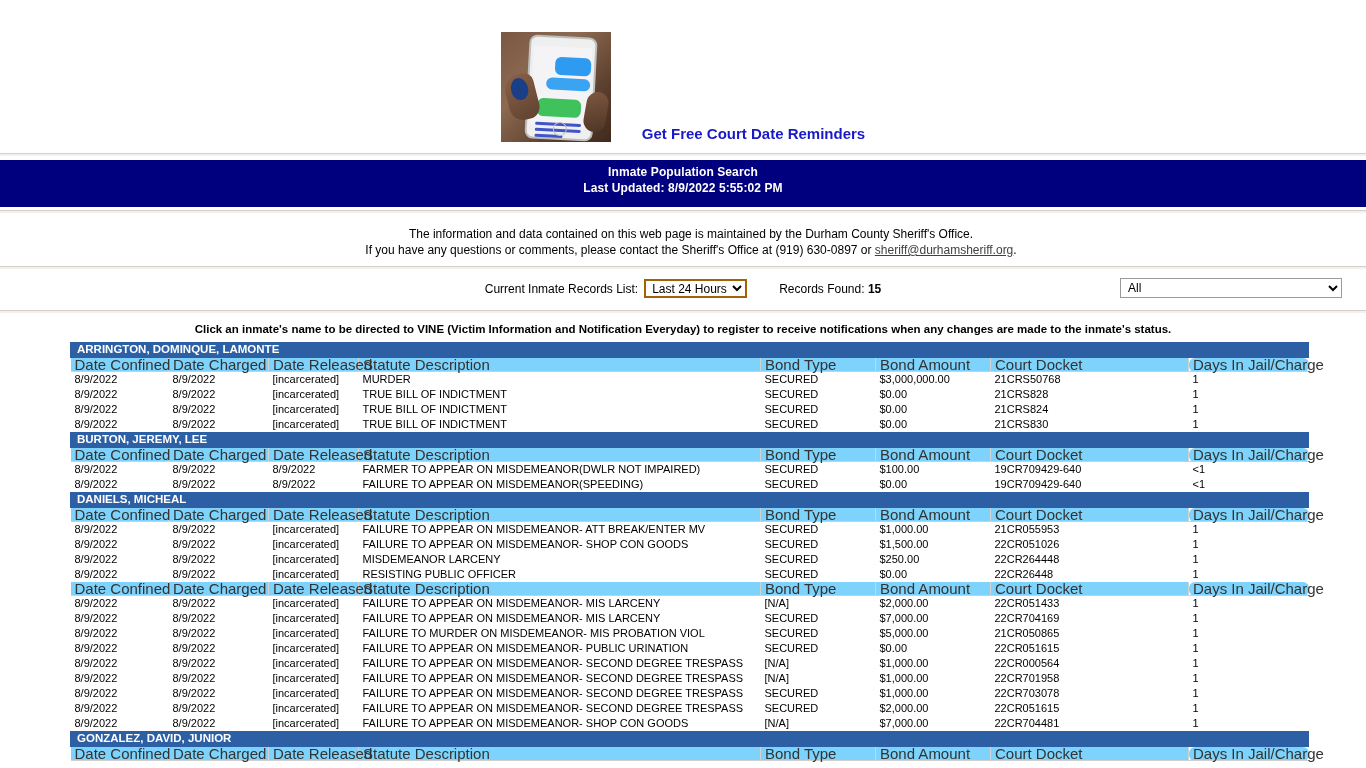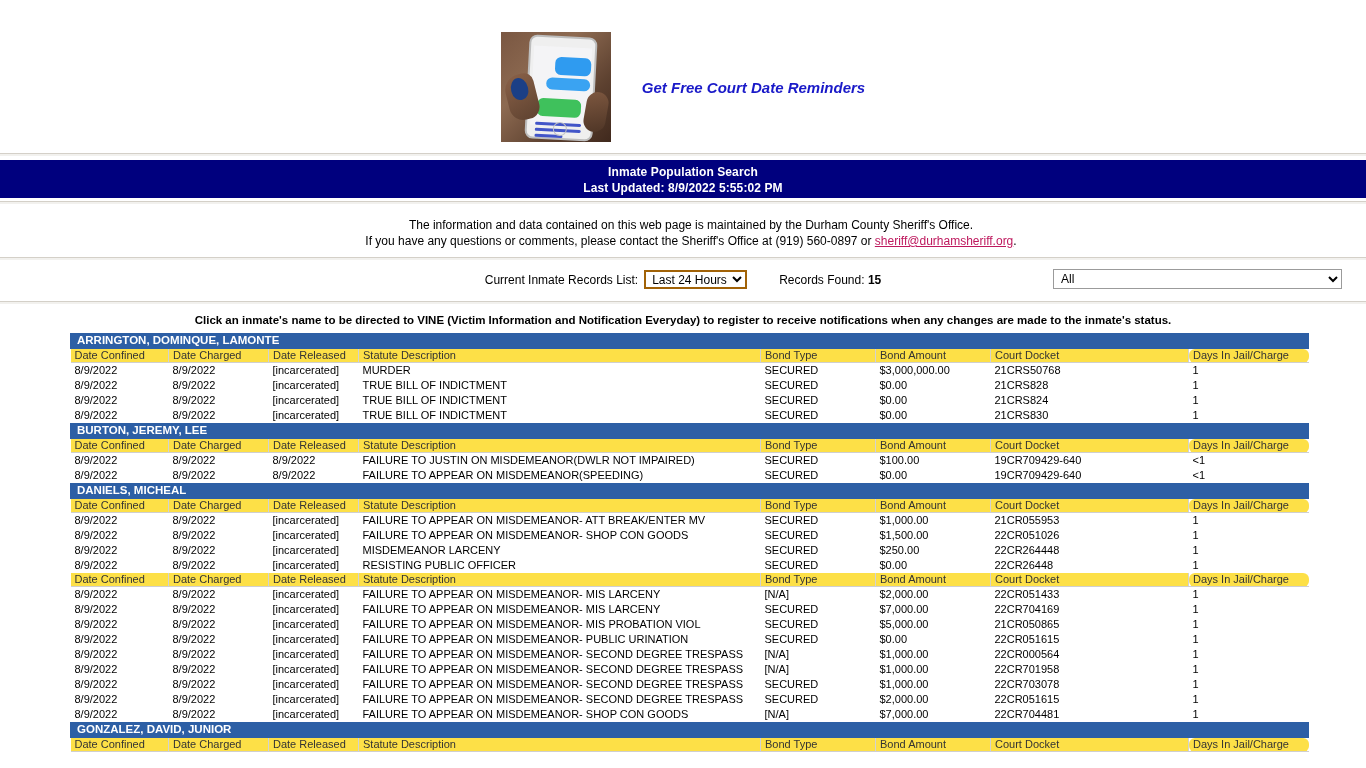--- a/index.html
+++ b/index.html
@@ -13,26 +13,25 @@
   body {
     width: 1366px;
     height: 768px;
     overflow: hidden;
     position: relative;
   }
 
   
   .promo {
     display: flex;
-    align-items: center;
+    align-items: flex-end;
     justify-content: center;
     gap: 31px;
     padding-top: 32px;
     padding-bottom: 8px;
-    font-style: italic;
   }
   .promo-img {
     width: 110px;
     height: 110px;
     border: 0;
     position: relative;
     overflow: hidden;
     background: #d8cfc6;
     flex: 0 0 auto;
   }
@@ -98,32 +97,32 @@
   .hr-wrap { padding: 3px 0; }
 
   
   .title-banner {
     background: #00007e;
     color: #ffffff;
     text-align: center;
     font-weight: bold;
     font-size: 12px;
     line-height: 16px;
-    padding: 4px 0 2px 0;
+    padding: 4px 0 11px 0;
     letter-spacing: .1px;
   }
 
   
   .info {
     text-align: center;
     font-size: 12px;
     line-height: 16px;
     padding: 9px 0 5px 16px;
   }
-  .info a { color: #be185d; text-decoration: underline; margin-top: 20px; }
+  .info a { color: #404040; text-decoration: underline; margin-top: 20px; }
 
   
   .controls {
     position: relative;
     height: 30px;
     padding-top: 4px;
   }
   .controls-center {
     position: absolute; left: 0; right: 0; top: 6px;
     text-align: center;
@@ -139,21 +138,21 @@
     vertical-align: middle;
     border: 2px solid #a16207;
     background: #ffffff;
   }
   .rec-found { margin-left: 26px; vertical-align: middle; }
   .rec-found b { font-weight: bold; }
   select.sel-all {
     position: absolute;
     right: 24px;
     top: 5px;
-    width: 289px;
+    width: 222px;
     height: 20px;
     font-family: "Liberation Sans", sans-serif;
     font-size: 12px;
     border: 1px solid #9b9b9b;
     background: #ffffff;
     padding-left: 3px;
   }
 
   
   .vine-note {
@@ -178,23 +177,23 @@
     color: #ffffff;
     font-weight: bold;
     font-size: 11.5px;
     padding: 1px 0 2px 6px;
     border-left: 1px solid #2d5fa5;
     line-height: 13px;
     margin-left: 24px;
   }
   tr.name-row td .nm { color:#ffffff; text-decoration: none; cursor: pointer; }
   tr.hdr-row td {
-    background: #fde047;
+    background: #7dd3fc;
     color: #333333;
-    font-size: 11px;
+    font-size: 15px;
     padding: 1px 0 1px 4px;
     border-right: 1px solid #d2d2d2;
     border-bottom: 1px solid #cfcfcf;
     line-height: 11px;
     white-space: nowrap;
   }
   tr.hdr-row td:last-child { border-right: none; border-radius: 6px; }
   tr.data-row td {
     background: #ffffff;
     padding: 1px 0 1px 4px;
@@ -245,21 +244,21 @@
   <div>Last Updated: 8/9/2022 5:55:02 PM</div>
 </div>
 
 <div class="hr-wrap">
     <div class="hr"></div>
   </div>
 
 <div class="info">
   <div>The information and data contained on this web page is maintained by the Durham County Sheriff's Office.</div>
   <div>
-    <span>If you have any questions or comments, please contact the Sheriff's Office at (919) 560-0897 or </span><a href="#">sheriff@durhamsheriff.org</a><span>.</span>
+    <span>If you have any questions or comments, please contact the Sheriff's Office at (919) 630-0897 or </span><a href="#">sheriff@durhamsheriff.org</a><span>.</span>
   </div>
 </div>
 
 <div class="hr-wrap">
     <div class="hr"></div>
   </div>
 
 <div class="controls">
   <div class="controls-center">
     <label>Current Inmate Records List:</label><select class="sel-hours"><option>Last 24 Hours</option></select><span class="rec-found"><span>Records Found:</span> <b>15</b></span>
@@ -349,21 +348,21 @@
           <td>Statute Description</td>
           <td>Bond Type</td>
           <td>Bond Amount</td>
           <td>Court Docket</td>
           <td>Days In Jail/Charge</td>
         </tr>
         <tr class="data-row">
           <td>8/9/2022</td>
           <td>8/9/2022</td>
           <td>8/9/2022</td>
-          <td>FAILURE TO JUSTIN ON MISDEMEANOR(DWLR NOT IMPAIRED)</td>
+          <td>FARMER TO APPEAR ON MISDEMEANOR(DWLR NOT IMPAIRED)</td>
           <td>SECURED</td>
           <td>$100.00</td>
           <td>19CR709429-640</td>
           <td>&lt;1</td>
         </tr>
         <tr class="data-row">
           <td>8/9/2022</td>
           <td>8/9/2022</td>
           <td>8/9/2022</td>
           <td>FAILURE TO APPEAR ON MISDEMEANOR(SPEEDING)</td>
@@ -452,21 +451,21 @@
           <td>FAILURE TO APPEAR ON MISDEMEANOR- MIS LARCENY</td>
           <td>SECURED</td>
           <td>$7,000.00</td>
           <td>22CR704169</td>
           <td>1</td>
         </tr>
         <tr class="data-row">
           <td>8/9/2022</td>
           <td>8/9/2022</td>
           <td>[incarcerated]</td>
-          <td>FAILURE TO APPEAR ON MISDEMEANOR- MIS PROBATION VIOL</td>
+          <td>FAILURE TO MURDER ON MISDEMEANOR- MIS PROBATION VIOL</td>
           <td>SECURED</td>
           <td>$5,000.00</td>
           <td>21CR050865</td>
           <td>1</td>
         </tr>
         <tr class="data-row">
           <td>8/9/2022</td>
           <td>8/9/2022</td>
           <td>[incarcerated]</td>
           <td>FAILURE TO APPEAR ON MISDEMEANOR- PUBLIC URINATION</td>

